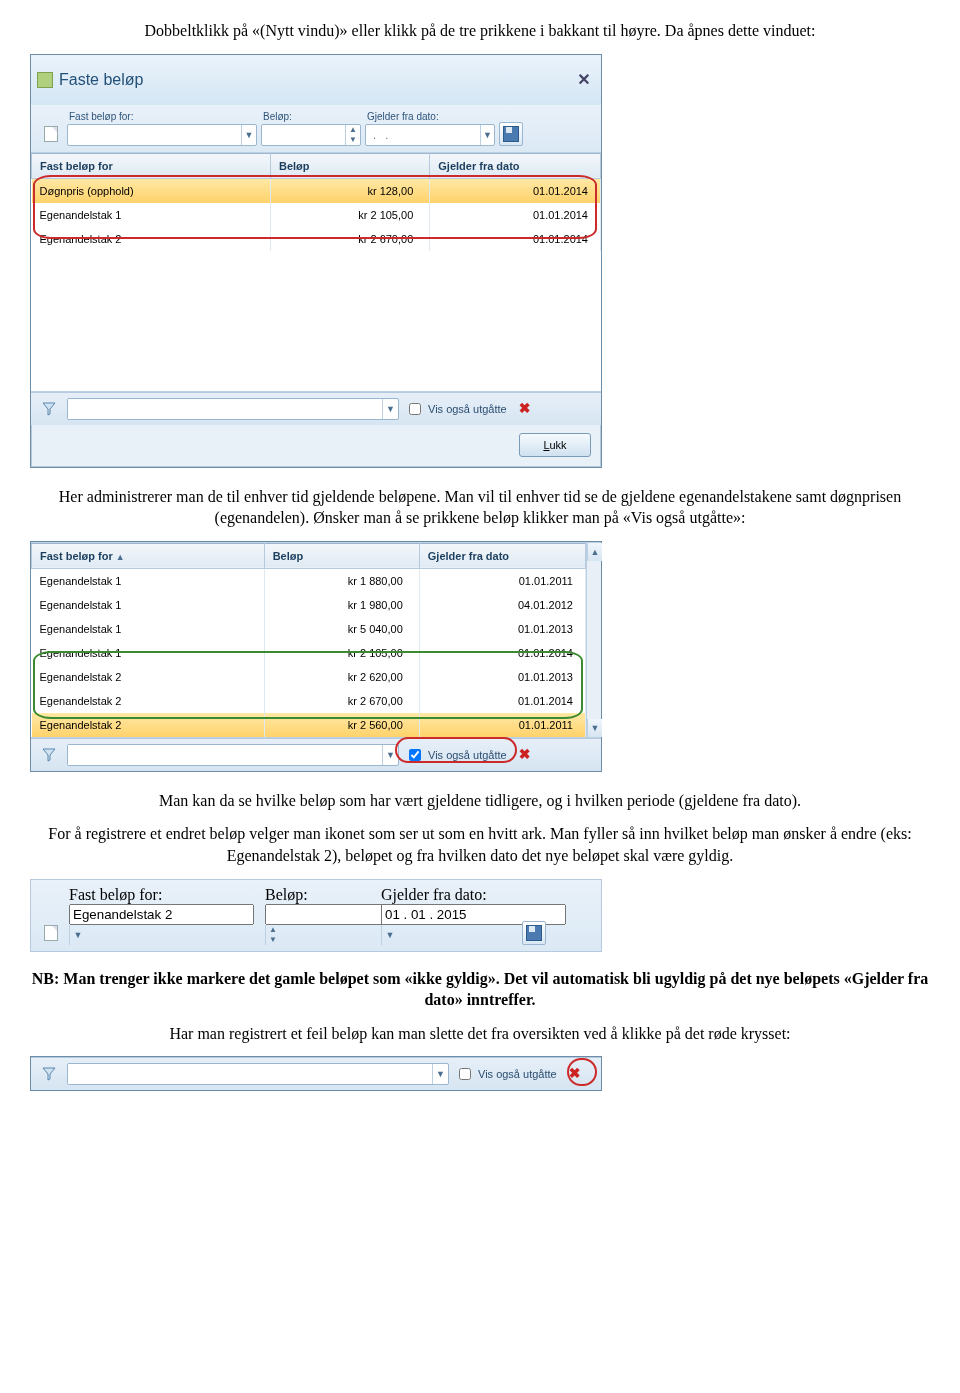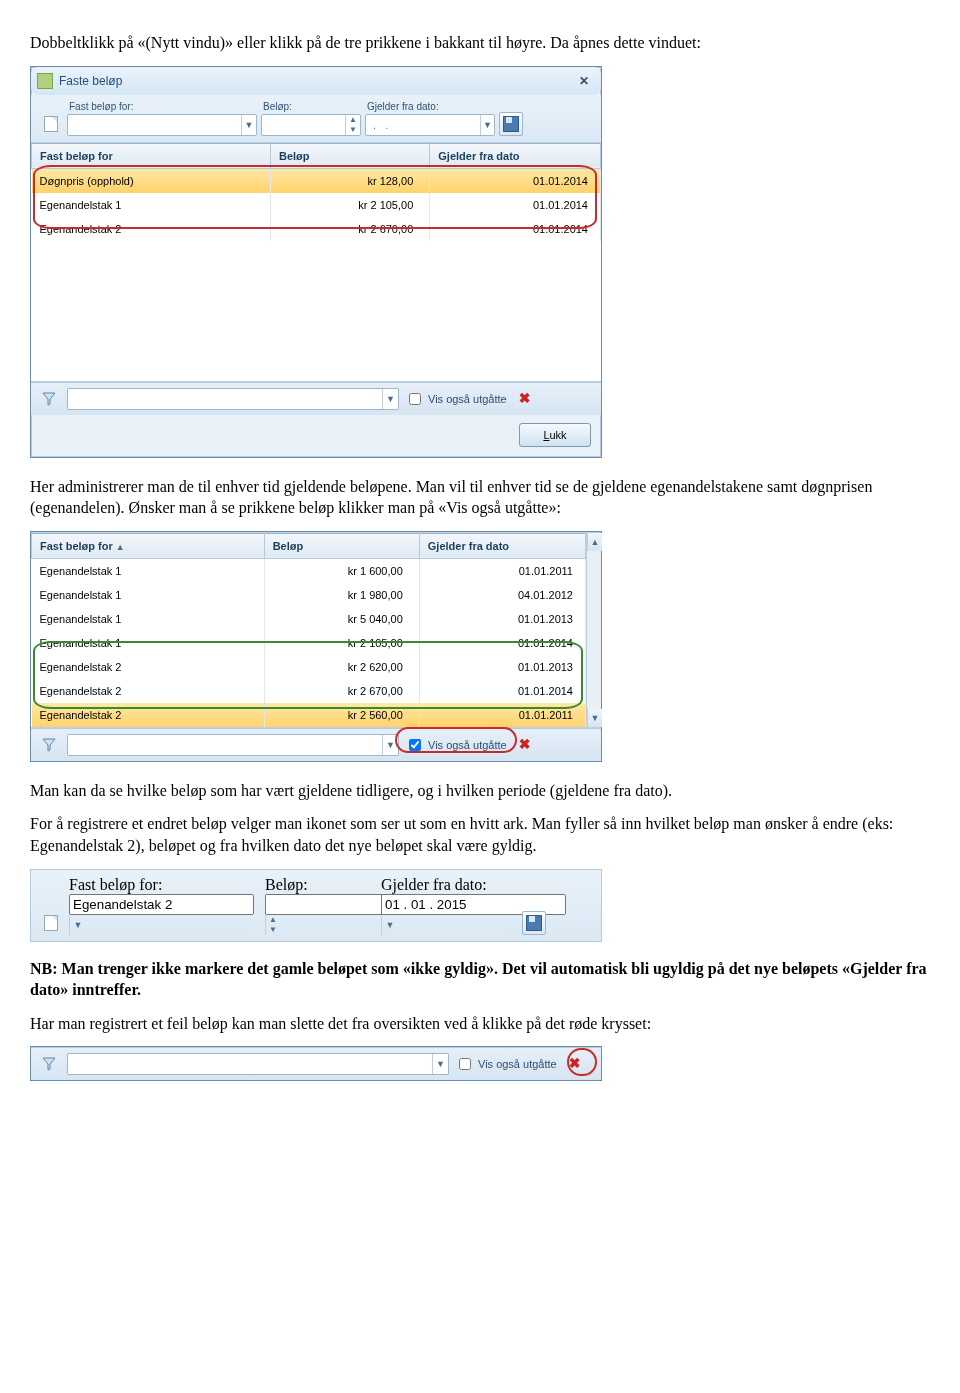--- a/index.html
+++ b/index.html
@@ -4,36 +4,36 @@
 <style>
   body {
     font-family: Georgia, 'Times New Roman', serif;
     font-size: 16px;
     color: #000;
     margin: 0;
     padding: 20px 30px;
     background: #fff;
     width: 900px;
   }
-  p { margin: 12px 0 12px 0; line-height: 1.35; }
+  p { margin: 0 0 12px 0; line-height: 1.35; text-align: center; }
   .bold { font-weight: bold; }
 
   
   .window {
     border: 1px solid #6b8da8;
     background: #e8f0f8;
     width: 570px;
     box-shadow: 0 0 0 1px #b7c9db inset;
   }
   .titlebar {
     display: flex; align-items: center; justify-content: space-between;
-    height: 22px; padding: 3px 6px;
+    height: 22px; padding: 14px 6px;
     background: linear-gradient(#eaf3fb,#d4e6f4);
     color: #245179;
-    font-family: Tahoma, Arial, sans-serif; font-size: 12px; border-radius: 8px;
+    font-family: Tahoma, Arial, sans-serif; font-size: 16px;
   }
   .titlebar .l { display:flex; align-items:center; gap:6px; }
   .appicon { width:14px; height:14px; background:#b0d07d; border:1px solid #7fa24f; display:inline-block; }
   .closebtn { width:22px; height:16px; display:flex;align-items:center;justify-content:center; color:#446; font-weight:bold; cursor:default;}
   .toolbar {
     display:flex; align-items:flex-end; padding:6px 8px 6px 8px; gap:4px;
     background: linear-gradient(#e9f1f9,#dbe9f5);
   }
   .toolbar .group { display:flex; flex-direction:column; }
   .toolbar .lbl { color:#2d547a; font-family:Tahoma,Arial,sans-serif; font-size:10px; margin-bottom:2px; padding-left:2px; }
@@ -215,21 +215,21 @@
       <thead>
         <tr>
           <th style="width:42%;"><span>Fast beløp for</span>&nbsp;<span style="font-size:9px;color:#4a6e90;">▲</span></th>
           <th style="width:28%;">Beløp</th>
           <th style="width:30%;">Gjelder fra dato</th>
         </tr>
       </thead>
       <tbody>
         <tr>
               <td>Egenandelstak 1</td>
-              <td class="amt">kr 1 600,00</td>
+              <td class="amt">kr 1 880,00</td>
               <td class="date">01.01.2011</td>
             </tr>
         <tr>
               <td>Egenandelstak 1</td>
               <td class="amt">kr 1 980,00</td>
               <td class="date">04.01.2012</td>
             </tr>
         <tr>
               <td>Egenandelstak 1</td>
               <td class="amt">kr 5 040,00</td>

